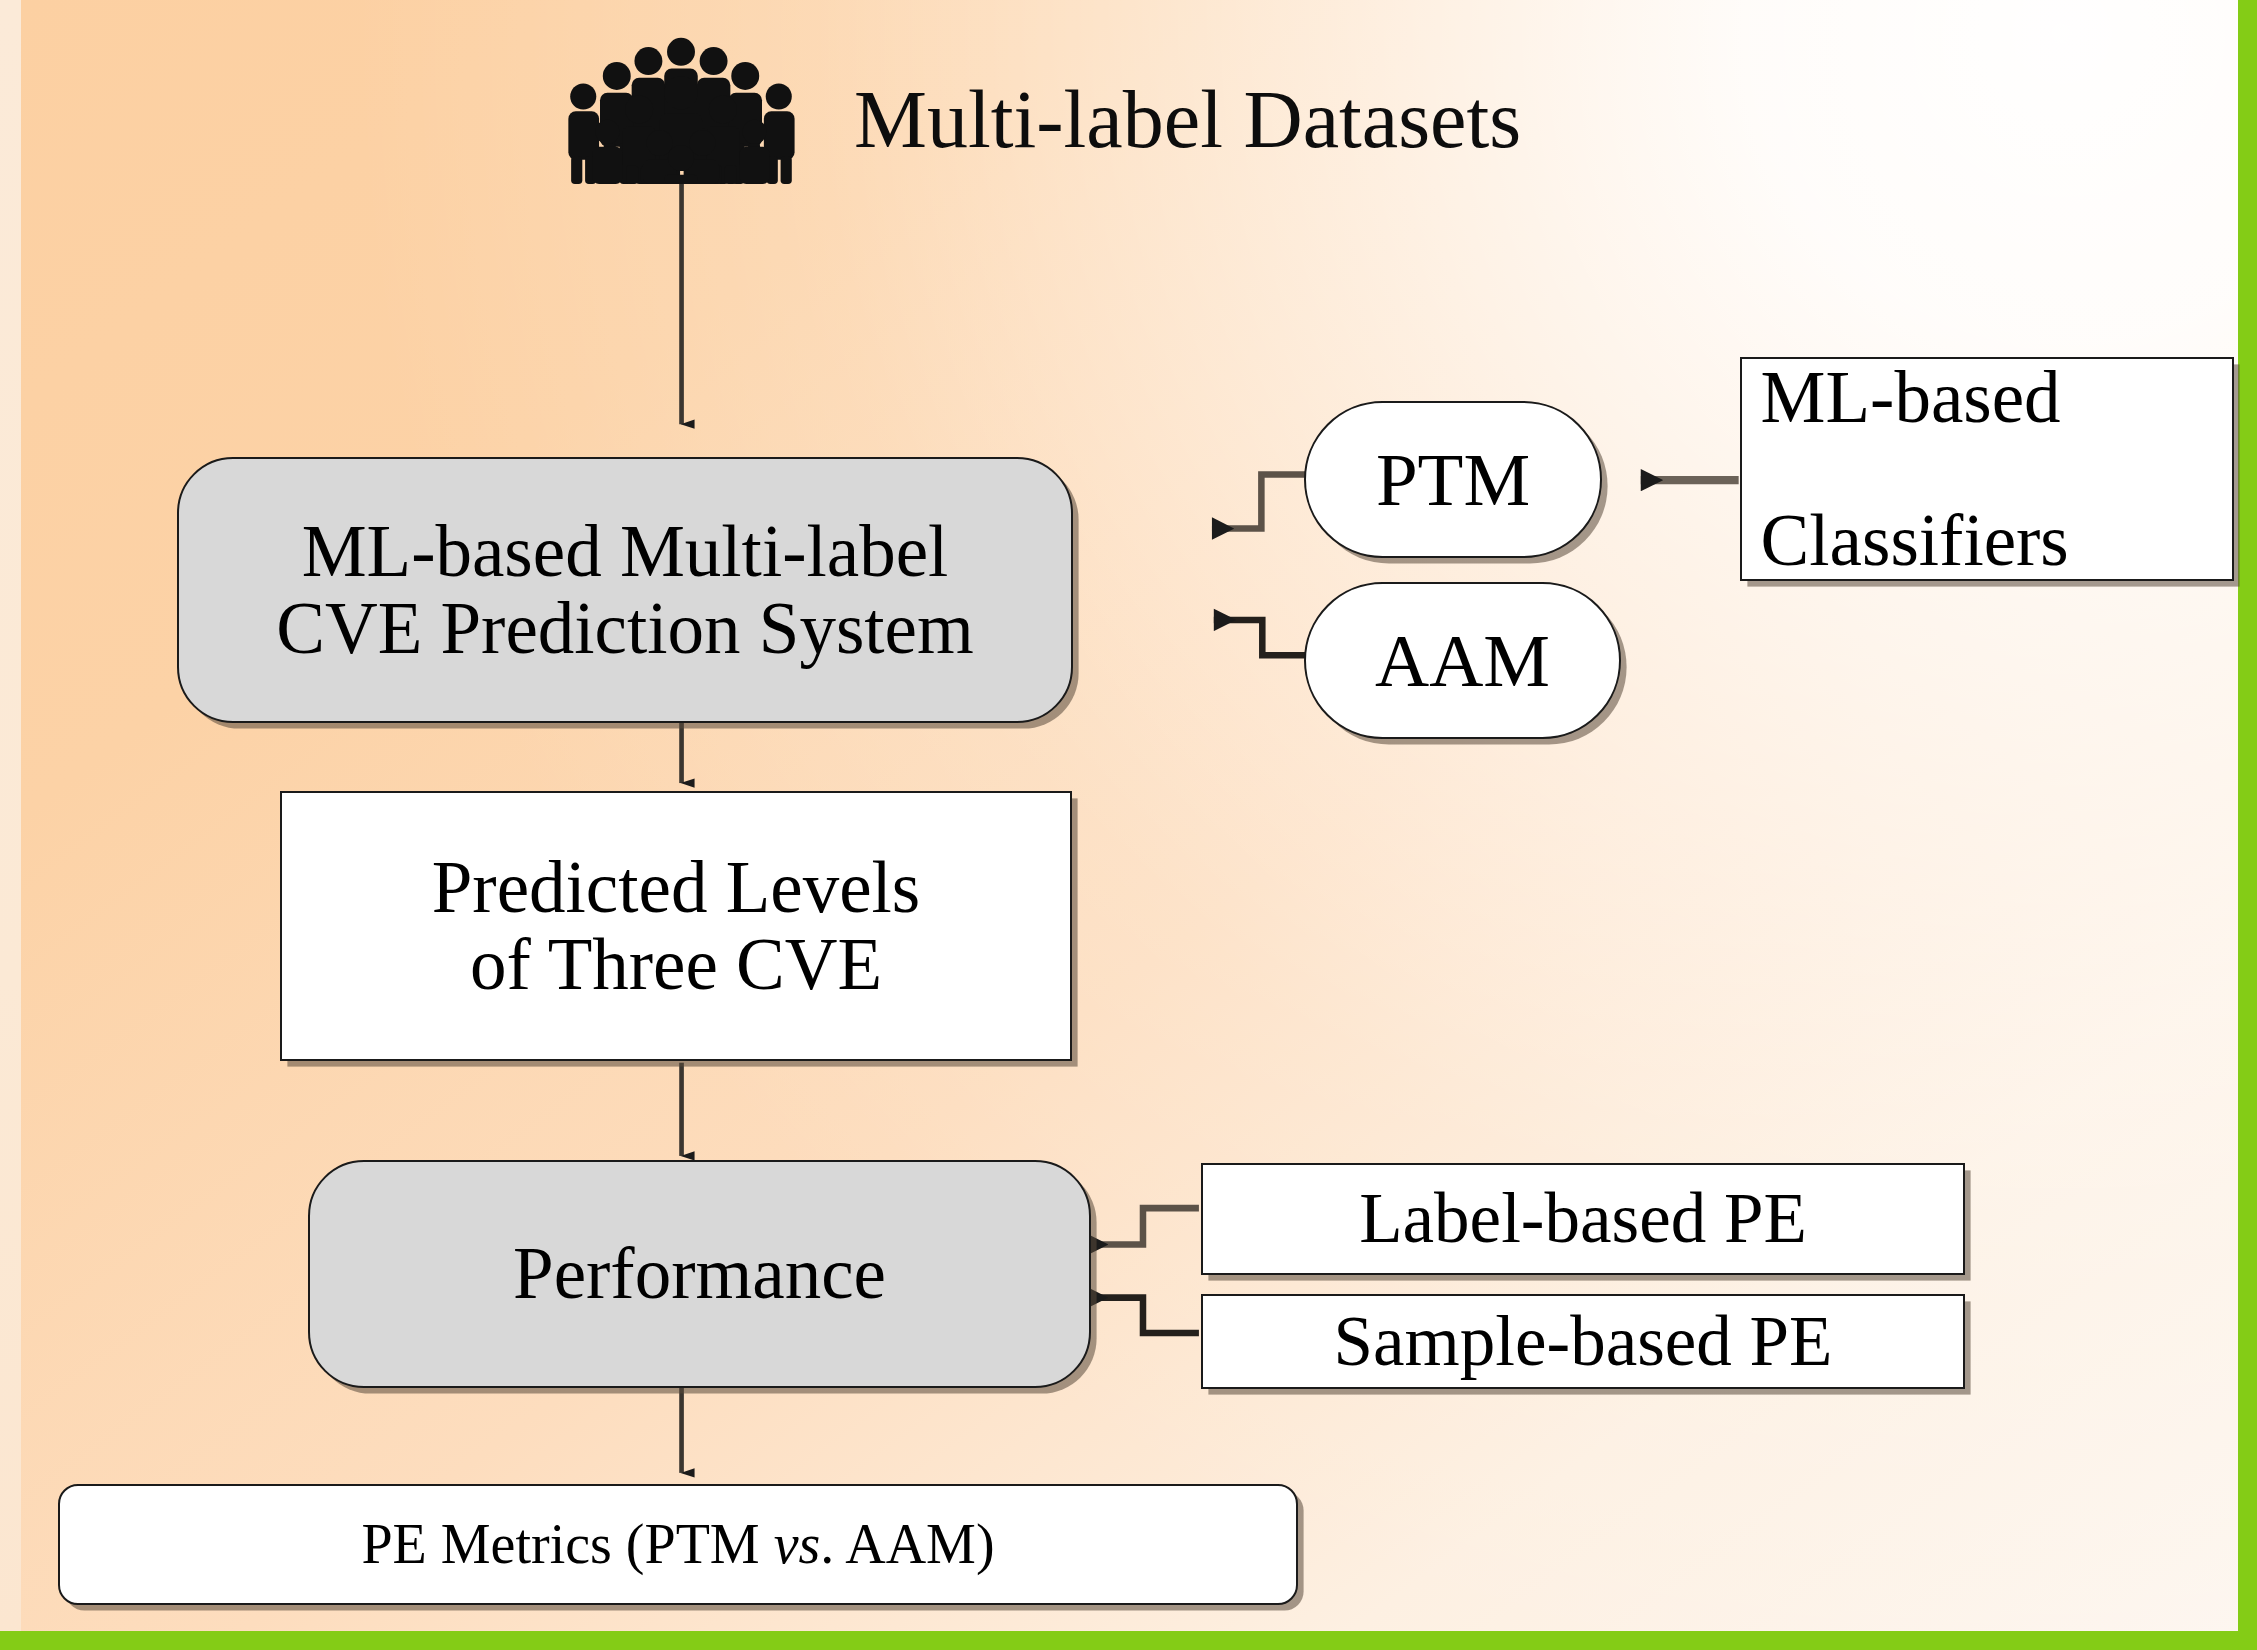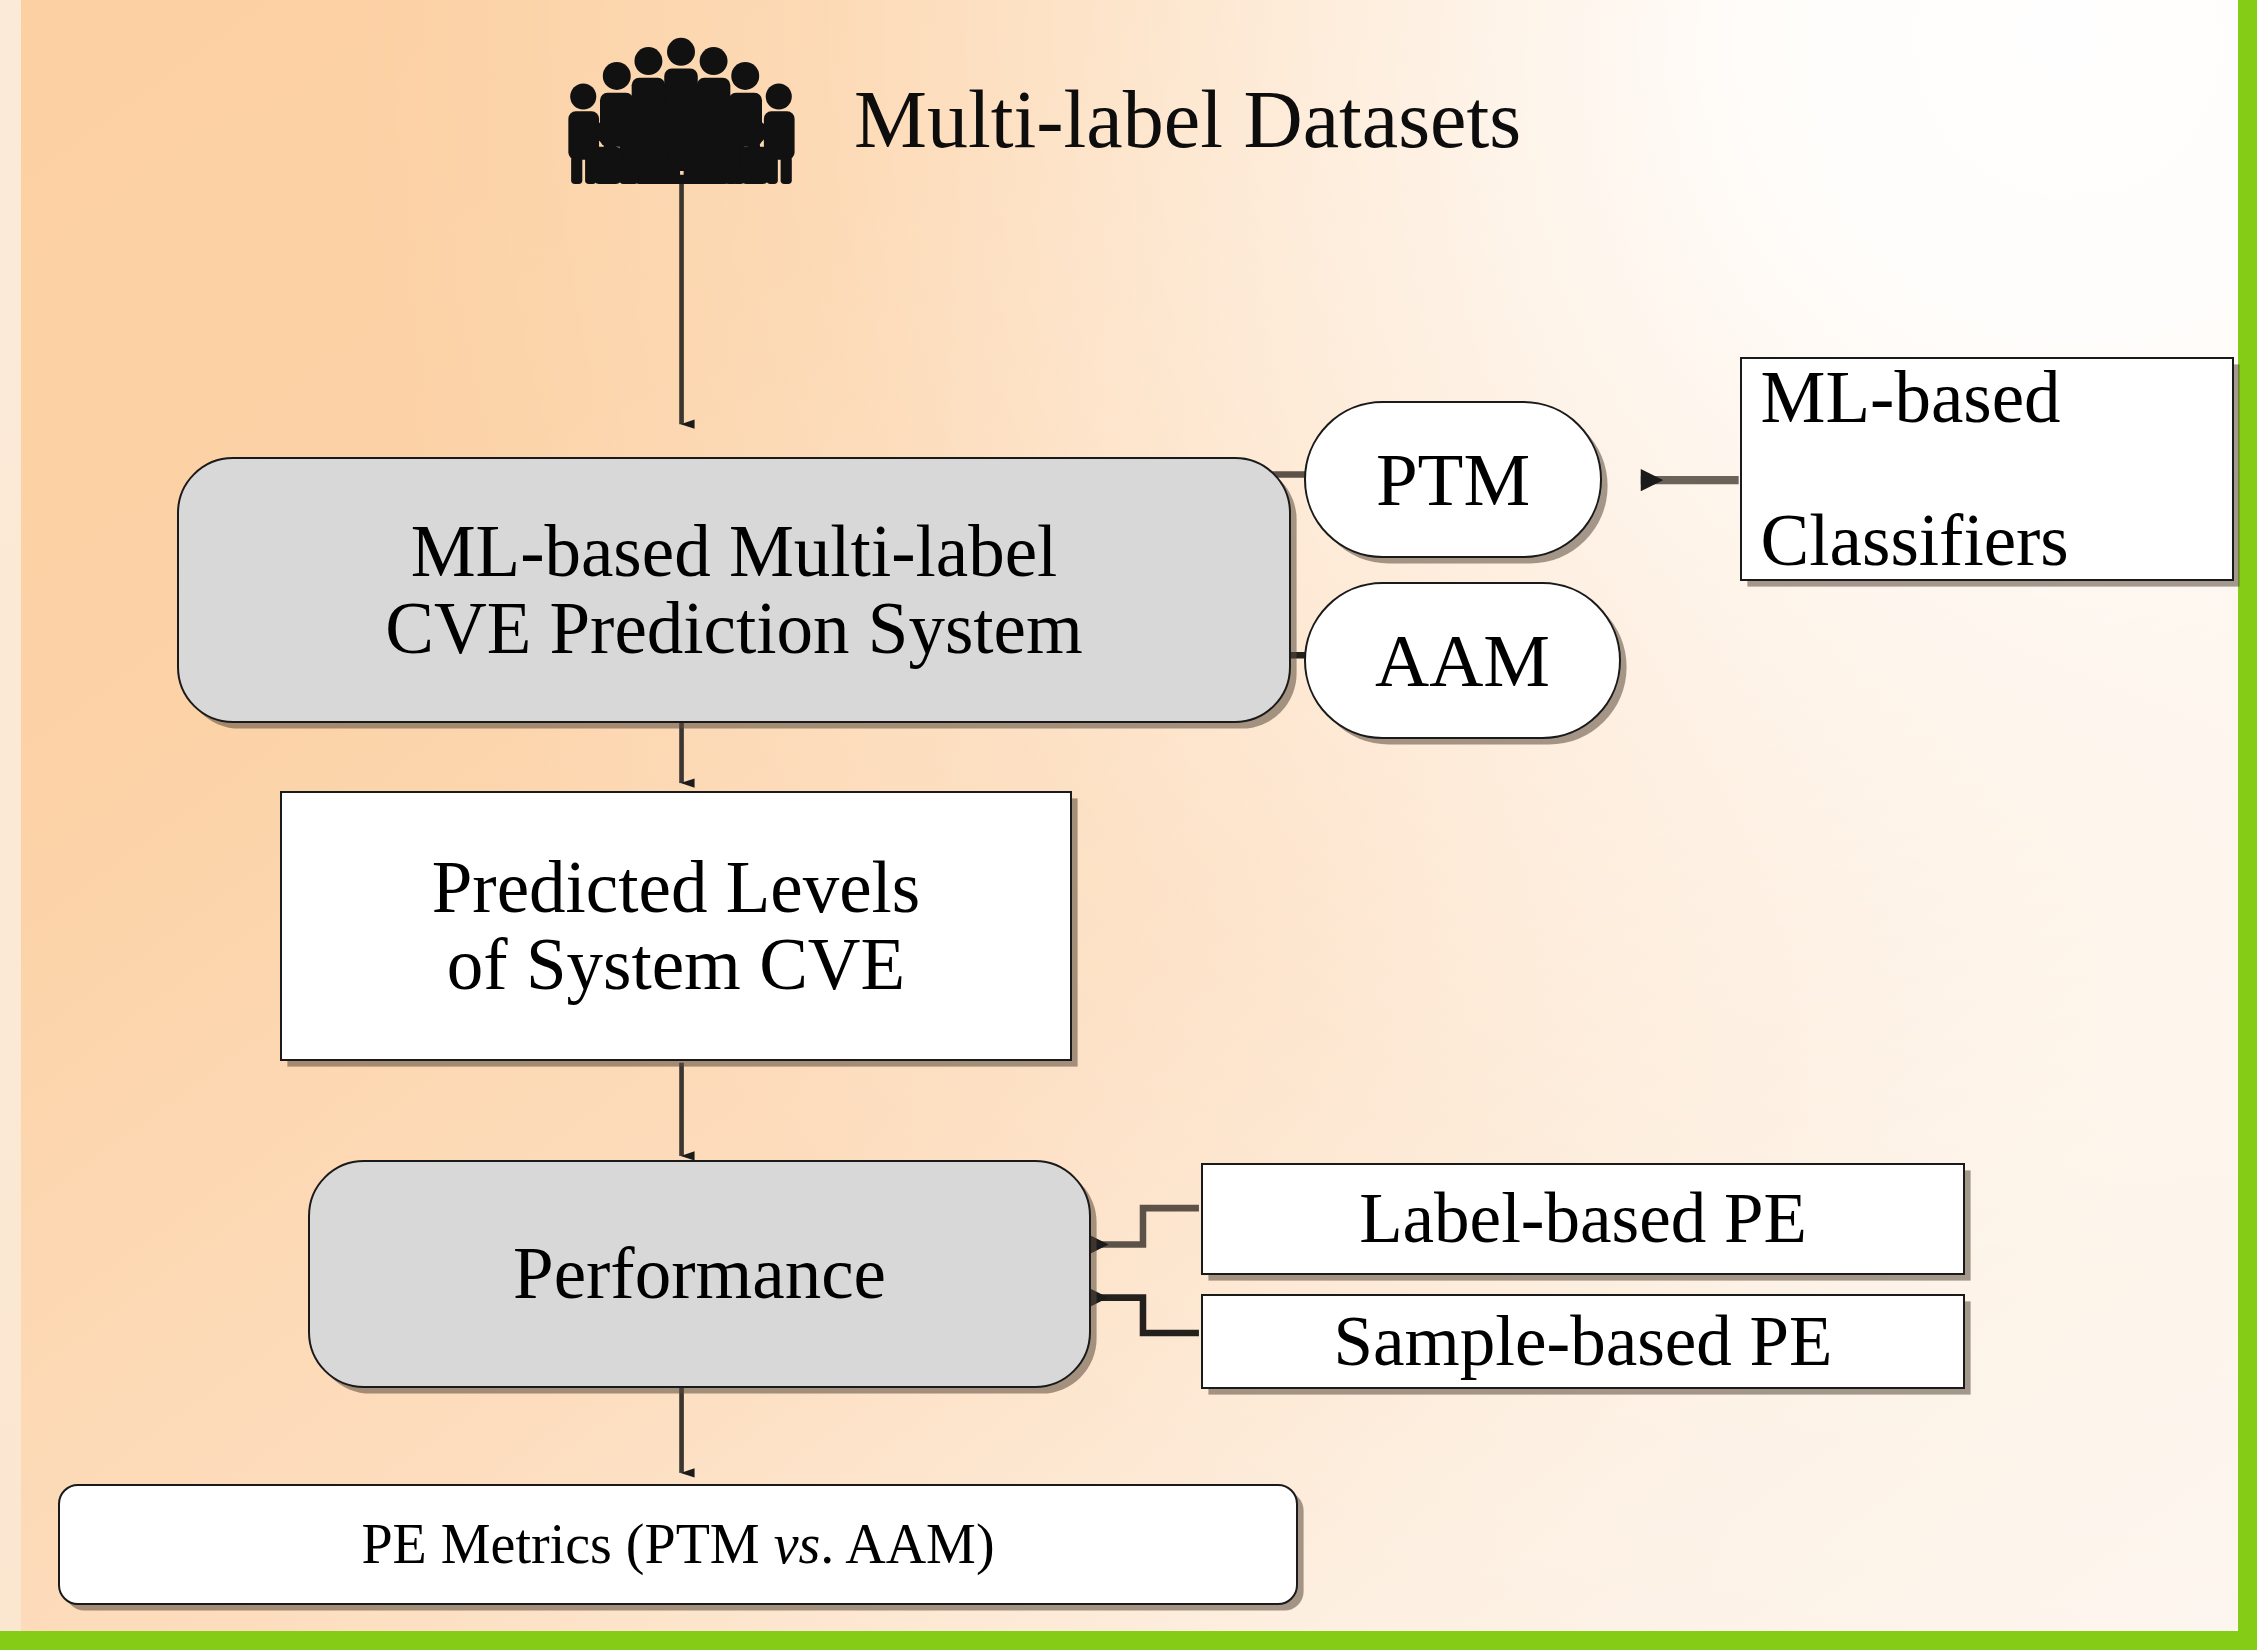--- a/index.html
+++ b/index.html
@@ -215,41 +215,41 @@
         <g>
           <circle cx="145" cy="132" r="14"></circle>
             <rect x="127" y="150" width="36" height="10" rx="5"></rect>
         </g>
       </g>
     </svg>
   </div>
 
   <div class="plain-label" style="left:854px; top:73px; font-size:82px;">Multi-label Datasets</div>
 
-  <div class="node gray round" style="left:177px; top:457px; width:1114px; height:266px; font-size:73px; flex-direction:column;">
+  <div class="node gray round" style="left:177px; top:457px; width:896px; height:266px; font-size:73px; flex-direction:column;">
     <span>ML-based Multi-label</span>
     <span>CVE Prediction System</span>
   </div>
 
   <div class="node pill" style="left:1304px; top:401px; width:298px; height:157px; font-size:75px;">
     <span>PTM</span>
   </div>
 
   <div class="node pill" style="left:1304px; top:582px; width:317px; height:157px; font-size:75px;">
     <span>AAM</span>
   </div>
 
   <div class="node" style="left:1740px; top:357px; width:494px; height:224px; font-size:73px; flex-direction:column; padding-left:18.6px; align-items:flex-start; justify-content:space-between;">
     <span>ML-based</span>
     <span>Classifiers</span>
   </div>
 
   <div class="node" style="left:280px; top:791px; width:792px; height:270px; font-size:73px; flex-direction:column;">
     <span>Predicted Levels</span>
-    <span>of System CVE</span>
+    <span>of Three CVE</span>
   </div>
 
   <div class="node gray round" style="left:308px; top:1160px; width:783px; height:228px; font-size:73px; flex-direction:column;">
     <span>Performance</span>
   </div>
 
   <div class="node" style="left:1201px; top:1163px; width:764px; height:112px; font-size:71px;">
     <span>Label-based PE</span>
   </div>
 

